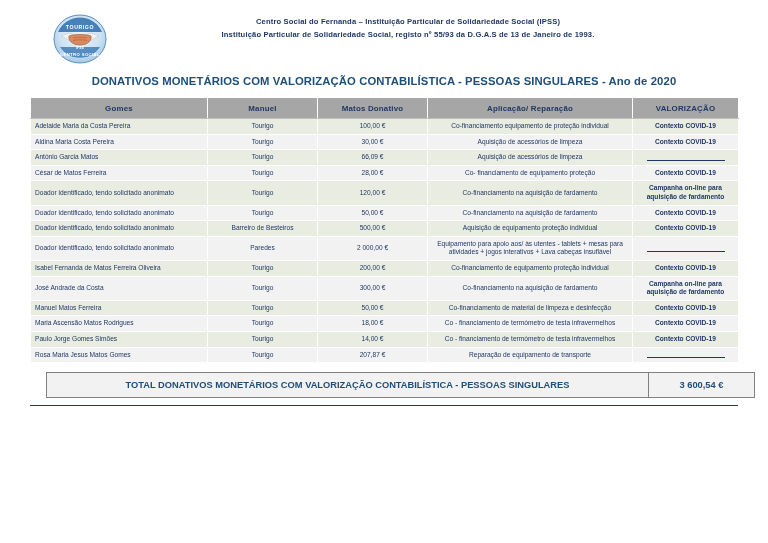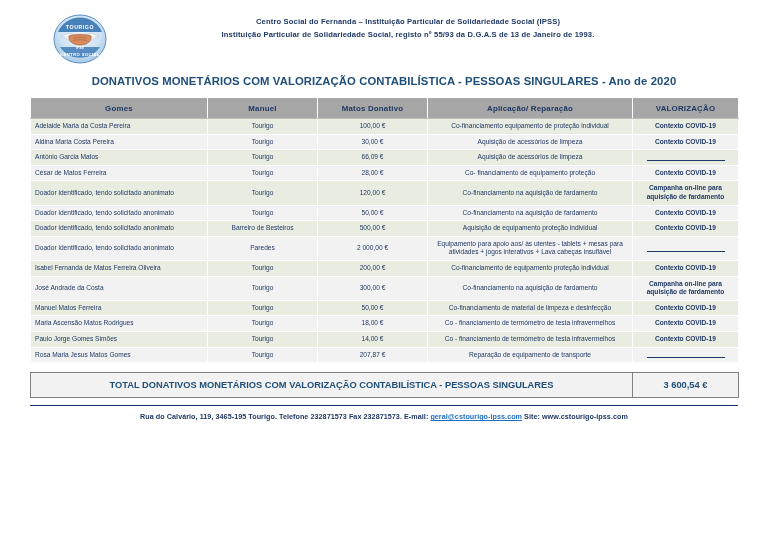--- a/index.html
+++ b/index.html
@@ -78,21 +78,21 @@
     height:6px;vertical-align:middle;
   }
 
   col.w-nome{width:177px;}
   col.w-morada{width:110px;}
   col.w-valor{width:110px;}
   col.w-aplic{width:205px;}
   col.w-obs{width:106px;}
 
   
-  .total-wrap{padding:0 30px;margin-top:9px;}
+  .total-wrap{padding:0 30px;margin-top:9px;margin-left:16px;}
   table.total{
     width:708px;border-collapse:collapse;table-layout:fixed;
   }
   table.total td{
     background:#f2f2f2;
     border:1px solid #808080;
     height:22px;
     color:#1F4E79;
     font-weight:bold;
     font-size:9.3px;
@@ -286,17 +286,14 @@
       <tbody>
           <tr>
         <td>TOTAL DONATIVOS MONETÁRIOS COM VALORIZAÇÃO CONTABILÍSTICA - PESSOAS SINGULARES</td>
         <td class="total-val">3 600,54 €</td>
       </tr>
     </tbody>
       </table>
   </div>
 
   <div class="foot-rule"></div>
-  <div class="footer">
-    <span>Rua do Calvário, 119, 3465-195 Tourigo. Telefone 232871573  Fax 232871573. E-mail: </span><span class="mail">geral@cstourigo-ipss.com</span><span>  Site: www.cstourigo-ipss.com</span>
-  </div>
 
 </div>
 
 </body></html>

